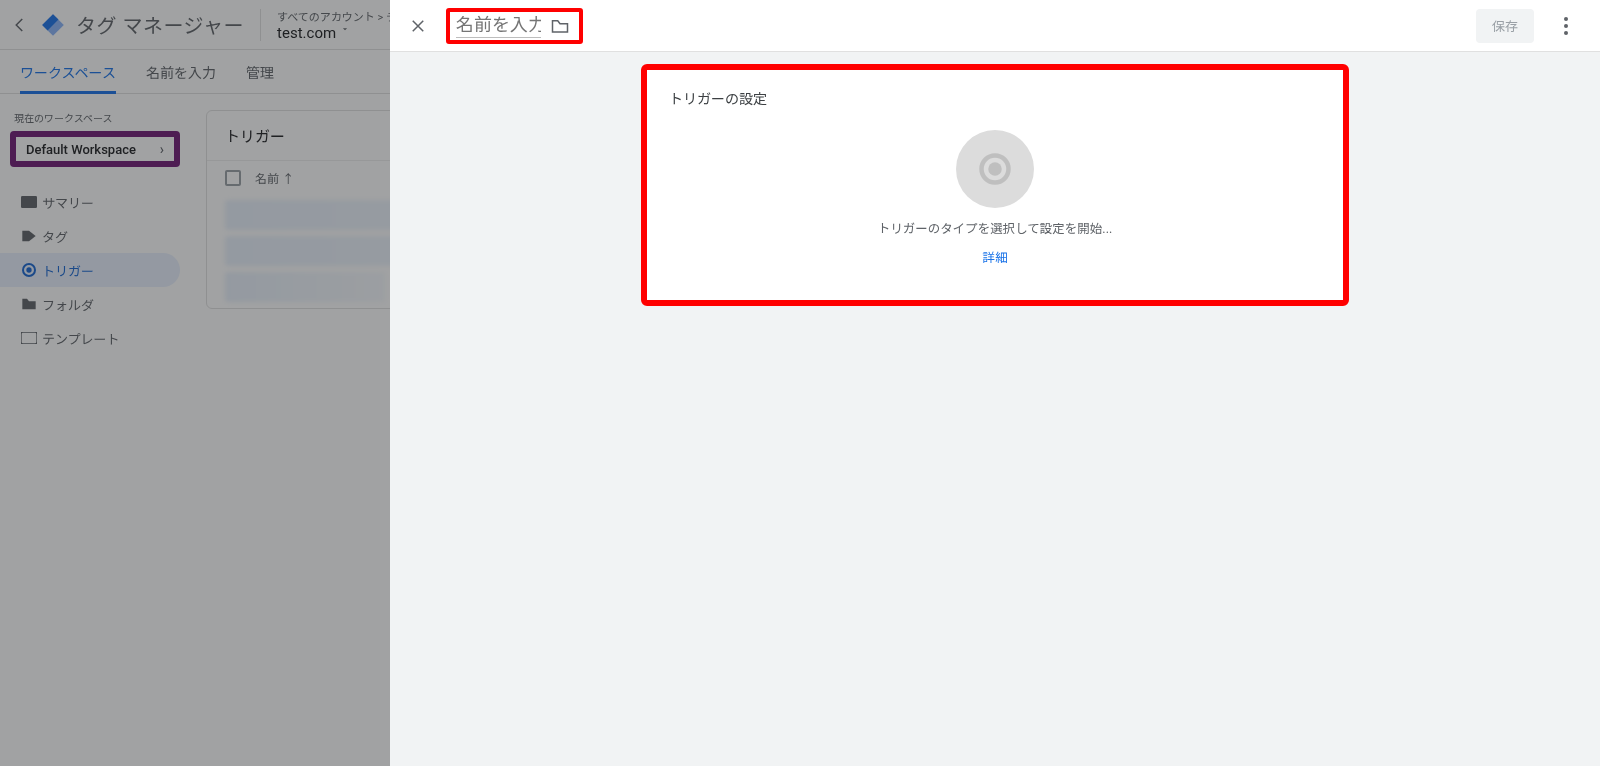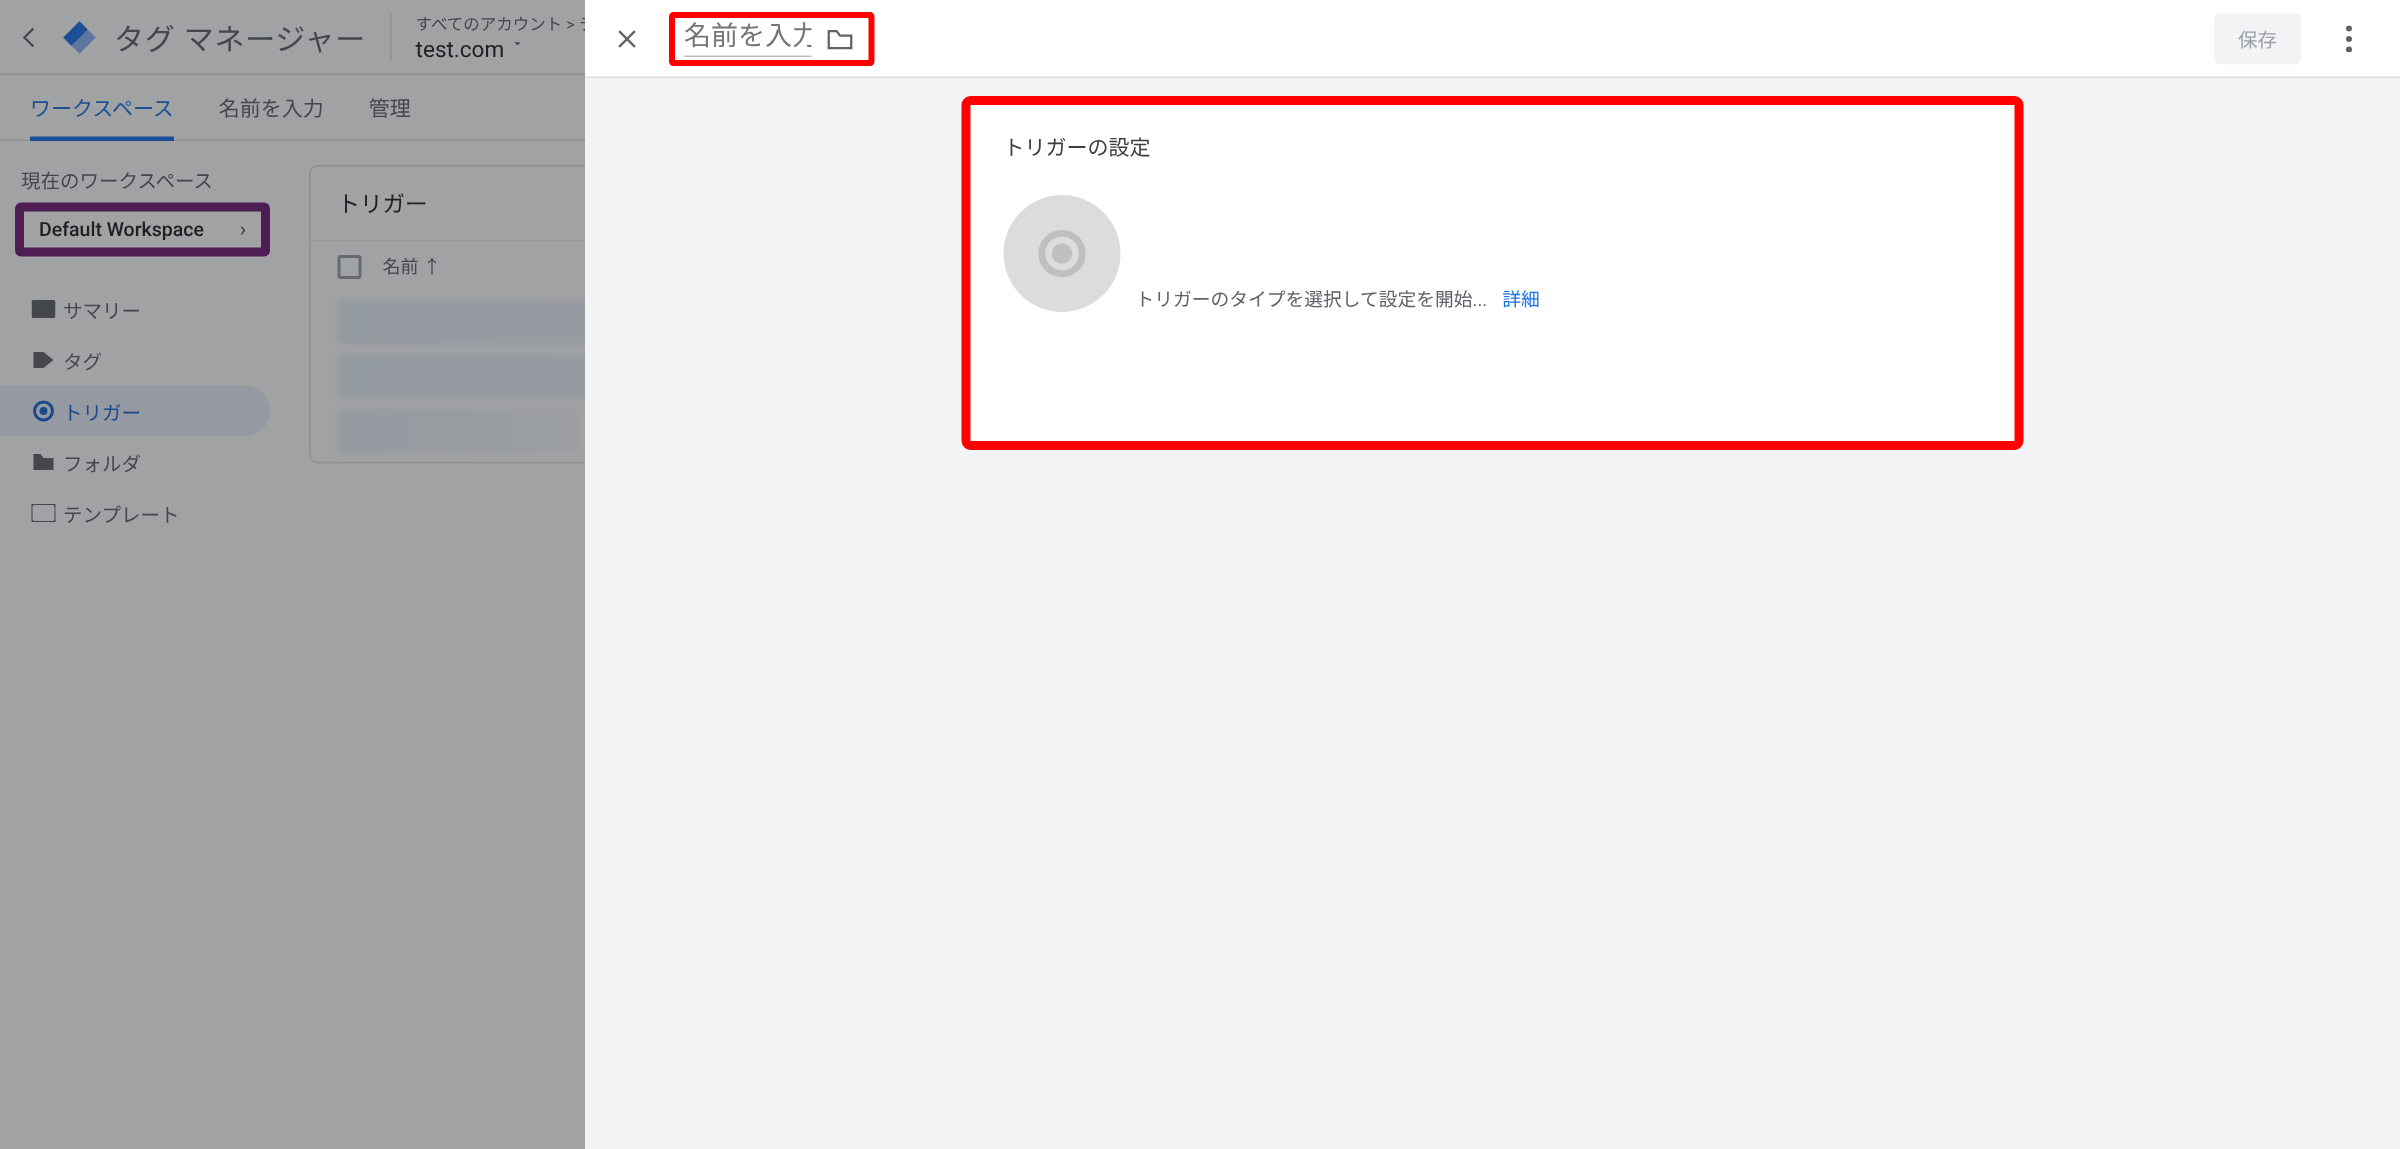--- a/index.html
+++ b/index.html
@@ -12,21 +12,21 @@
   .brand{font-size:20px;color:#5f6368;letter-spacing:0.5px}
   .divider-v{width:1px;height:32px;background:#e0e0e0;margin:0 16px}
   .acct{display:flex;flex-direction:column;font-size:11px;color:#5f6368}
   .acct-path{font-size:11px}
   .acct-domain{font-size:15px;color:#202124;display:flex;align-items:flex-start;gap:4px}
   .tabs{display:flex;gap:30px;padding:0 20px;border-bottom:1px solid #e0e0e0;height:44px;align-items:center;font-size:14px;color:#5f6368}
   .tab.active{color:#1a73e8;position:relative}
   .tab.active::after{content:"";position:absolute;left:0;right:0;bottom:-12px;height:3px;background:#1a73e8}
   .main-bg{display:flex}
   .side{width:190px;padding:14px 10px}
-  .ws-label{font-size:13px;color:#5f6368;margin:2px 4px 6px}
+  .ws-label{font-size:10px;color:#5f6368;margin:2px 4px 6px}
   .ws-pick{border:6px solid #701a75;border-radius:4px;height:36px;display:flex;align-items:center;justify-content:space-between;padding:0 10px;font-size:13px;font-weight:500;margin-bottom:18px}
   .nav-item{display:flex;align-items:center;gap:4px;height:34px;padding:0 10px;border-radius:0 17px 17px 0;font-size:13px;color:#5f6368;margin-left:-10px;padding-left:20px}
   .nav-item.sel{background:#e8f0fe;color:#1967d2}
   .nav-ico{width:18px;display:flex;align-items:center;justify-content:center}
   .content-bg{flex:1;padding:16px}
   .card{background:#fff;border:1px solid #e0e0e0;border-radius:6px;width:560px}
   .card-title{padding:14px 18px;font-size:15px}
   .card-head{display:flex;align-items:center;gap:14px;padding:8px 18px;border-top:1px solid #eee;font-size:12px;color:#5f6368}
   .chk{width:16px;height:16px;border:2px solid #9aa0a6;border-radius:2px}
   .blur-row{height:30px;margin:6px 18px;border-radius:3px;background:linear-gradient(90deg,#e9f1fb,#f6f9fd);filter:blur(2px)}
@@ -40,21 +40,21 @@
   .close-ico{width:40px;height:40px;display:flex;align-items:center;justify-content:center;color:#5f6368;border-radius:50%}
   .name-field{display:flex;align-items:center;gap:10px;border:4px solid #f00;border-radius:3px;padding:2px 10px 2px 6px;position:relative;background:#fff}
   .name-input{font-size:18px;color:#202124;border:none;outline:none;border-bottom:1px solid #bdbdbd;width:85px;padding-bottom:2px}
   .folder-ico{color:#5f6368}
   .spacer{flex:1}
   .save-btn{background:#f1f3f4;color:#9aa0a6;border:none;border-radius:4px;height:34px;padding:0 16px;font-size:13px}
   .more-btn{width:36px;height:36px;display:flex;align-items:center;justify-content:center;color:#5f6368;border-radius:50%;margin-left:6px}
   .panel-body{flex:1;padding:12px 0 0 0;display:flex;justify-content:center;align-items:flex-start}
   .trigger-card{background:#fff;width:708px;border-radius:6px;border:6px solid #f00;padding:18px 22px 34px;min-height:236px;position:relative}
   .tc-title{font-size:14px;color:#3c4043;margin-bottom:22px}
-  .tc-center{display:flex;flex-direction:row;align-items:flex-end;gap:10px}
+  .tc-center{display:flex;flex-direction:column;align-items:center;gap:10px}
   .big-ico{width:78px;height:78px;border-radius:50%;background:#dcdcdc;display:flex;align-items:center;justify-content:center}
   .tc-hint{font-size:12.5px;color:#5f6368}
   .tc-link{font-size:12.5px;color:#1a73e8}
   svg{display:block}
   .chev{font-size:14px;color:#5f6368}
 </style>
 </head>
 <body>
 
 <div class="bg">

